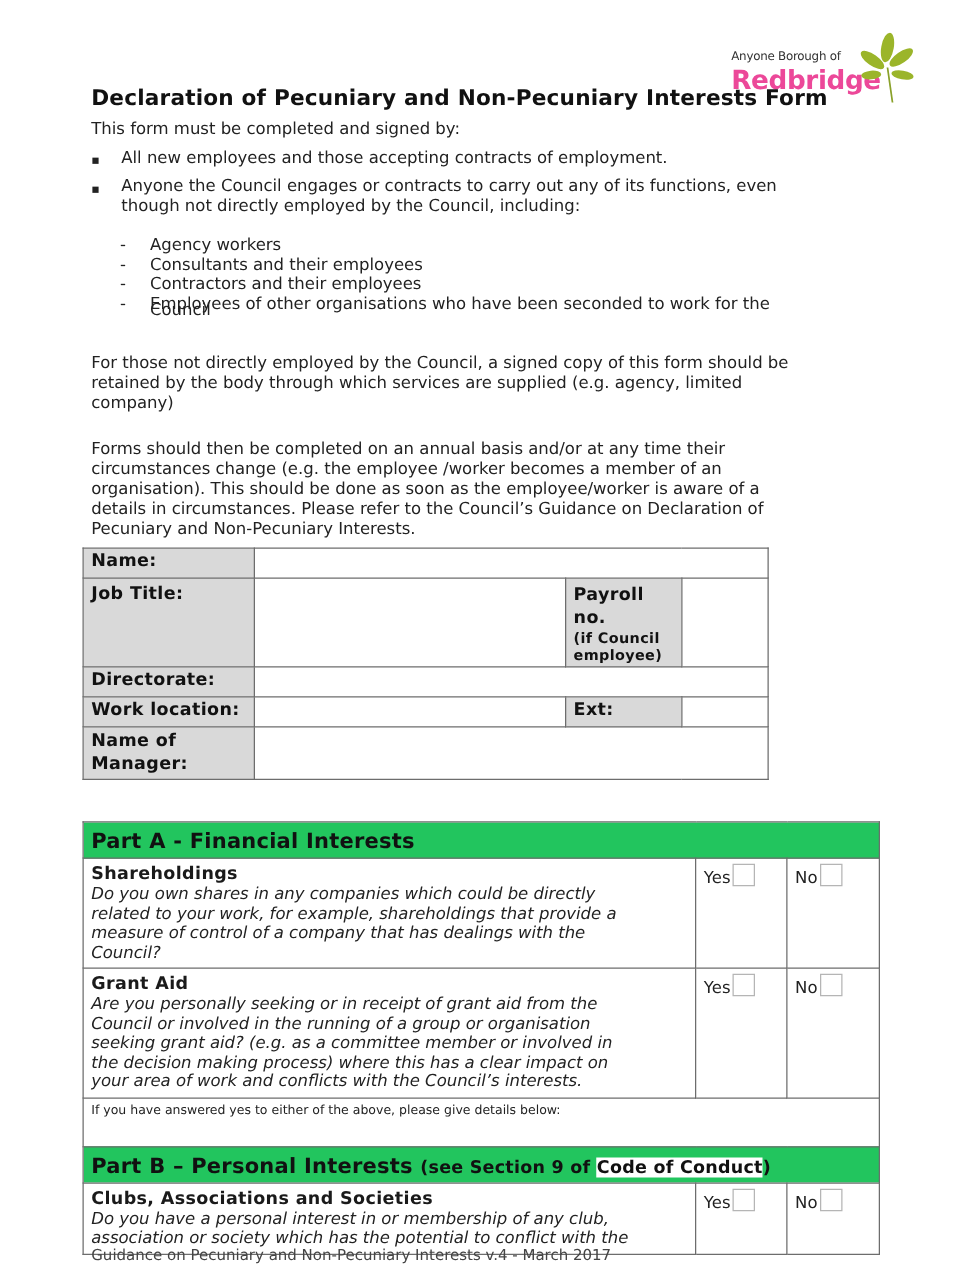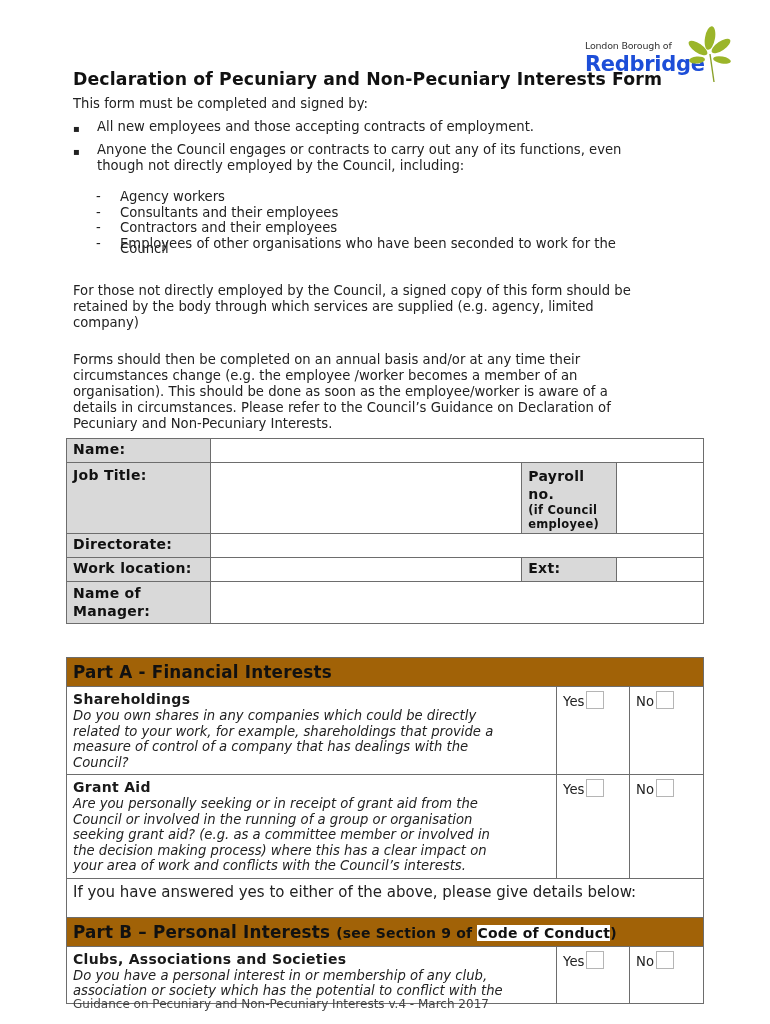--- a/index.html
+++ b/index.html
@@ -1,51 +1,51 @@
 <!DOCTYPE html>
 <html><head>
 <meta charset="utf-8">
 <style>
   html, body { margin: 0; padding: 0; background: #ffffff; }
   body { width: 770px; height: 1024px; position: relative; overflow: hidden;
          font-family: "DejaVu Sans", sans-serif; color: #1a1a1a; }
   .abs { position: absolute; }
   .logo { left: 585px; top: 26px; width: 145px; height: 60px; }
   .logo-small { position: absolute; left: 0; top: 14px; font-size: 9.5px; color: #333; white-space: nowrap; letter-spacing: -0.2px; }
-  .logo-big { position: absolute; left: 0; top: 26px; font-size: 21px; font-weight: bold; color: #1d4ed8; letter-spacing: -0.3px; }
+  .logo-big { position: absolute; left: 0; top: 26px; font-size: 21px; font-weight: bold; color: #ec4899; letter-spacing: -0.3px; }
   .leaf { position: absolute; left: 103px; top: 0px; }
   .title { left: 73px; top: 69px; font-size: 17.3px; font-weight: bold; color: #111; white-space: nowrap; letter-spacing: 0.15px; }
   .p { font-size: 13.2px; line-height: 16.1px; color: #222; }
   .intro { left: 73px; top: 96px; }
   .bullet { left: 73px; width: 610px; }
   .bullet .mark { position: absolute; left: 0; top: 0; font-size: 10px; }
   .bullet .txt { position: absolute; left: 24px; }
   .dash { left: 96px; width: 590px; }
   .dash .mark { position: absolute; left: 0; }
   .dash .txt { position: absolute; left: 24px; width: 560px; }
   table.form { position: absolute; border-collapse: collapse; font-size: 13.2px; }
   table.form td { border: 1px solid #6d6d6d; padding: 0; vertical-align: top; }
   .lbl { background: #d9d9d9; font-weight: bold; color: #111; padding: 2px 6px !important; font-size: 14px; letter-spacing: 0.3px; }
   .input { background: #fff; }
   .small-bold { font-size: 11.5px; font-weight: bold; line-height: 14px; display: block; }
-  .part { background: #a16207; font-weight: bold; font-size: 16.8px; padding: 4px 6px !important; color: #111; letter-spacing: 0.2px; }
+  .part { background: #22c55e; font-weight: bold; font-size: 16.8px; padding: 4px 6px !important; color: #111; letter-spacing: 0.2px; }
   .part .sub { font-size: 14px; }
   .part .hl { background: #fff; }
   .qhead { font-weight: bold; font-size: 14px; display: block; letter-spacing: 0.3px; line-height: 17px; }
   .qtext { font-style: italic; font-size: 13.2px; line-height: 15.5px; display: block; color: #222; }
   .cell-q { padding: 4px 6px !important; }
   .yn { padding: 4px 6px !important; font-size: 13.2px; color: #222; white-space: nowrap; }
   .cb { display: inline-block; width: 16px; height: 16px; border: 1px solid #b5b5b5; vertical-align: -3px; margin-left: 2px; background: #fff; }
   .footer { left: 73px; top: 997px; font-size: 12px; color: #444; white-space: nowrap; }
 </style>
 </head>
 <body>
 
 <div class="abs logo">
-  <span class="logo-small">London Borough of</span>
+  <span class="logo-small">Anyone Borough of</span>
   <span class="logo-big">Redbridge</span>
   <svg class="leaf" width="44" height="58" viewBox="0 0 44 58">
     <g fill="#9bb52a">
       <ellipse cx="22" cy="12" rx="5" ry="12" transform="rotate(10 22 12)"></ellipse>
       <ellipse cx="33" cy="20" rx="4.5" ry="11" transform="rotate(55 33 20)"></ellipse>
       <ellipse cx="10" cy="22" rx="4.5" ry="11" transform="rotate(-55 10 22)"></ellipse>
       <ellipse cx="34" cy="34" rx="3.5" ry="9" transform="rotate(100 34 34)"></ellipse>
       <ellipse cx="9" cy="34" rx="3.5" ry="8" transform="rotate(-95 9 34)"></ellipse>
     </g>
     <path d="M22 28 L26 56" stroke="#8aa12a" stroke-width="1.4" fill="none"></path>
@@ -85,21 +85,21 @@
 </div>
 
 <div class="abs p" style="left:73px;top:352px;">
   <div>Forms should then be completed on an annual basis and/or at any time their</div>
   <div>circumstances change (e.g. the employee /worker becomes a member of an</div>
   <div>organisation). This should be done as soon as the employee/worker is aware of a</div>
   <div>details in circumstances. Please refer to the Council’s Guidance on Declaration of</div>
   <div>Pecuniary and Non-Pecuniary Interests.</div>
 </div>
 
-<table class="form" style="left:66px;top:438px;width:638px;">
+<table class="form" style="left:66px;top:438px;width:549px;">
   <colgroup>
     <col style="width:144px">
       <col style="width:312px">
       <col style="width:95px">
       <col style="width:87px">
   </colgroup>
   <tbody>
       <tr style="height:24px;">
     <td class="lbl">Name:</td>
     <td class="input" colspan="3"></td>
@@ -170,21 +170,21 @@
       <span class="qtext">your area of work and conflicts with the Council’s interests.</span>
     </td>
     <td class="yn">
       <span>Yes</span><span class="cb"></span>
     </td>
     <td class="yn">
       <span>No</span><span class="cb"></span>
     </td>
   </tr>
   <tr style="height:39px;">
-    <td colspan="3" class="cell-q" style="font-size:15px;color:#222;">
+    <td colspan="3" class="cell-q" style="font-size:10px;color:#222;">
       <span>If you have answered yes to either of the above, please give details below:</span>
     </td>
   </tr>
   <tr style="height:27px;">
     <td class="part" colspan="3">
       <span>Part B – Personal Interests</span>
       <span class="sub"><span>(see Section 9 of </span><span class="hl">Code of Conduct</span><span>)</span></span>
     </td>
   </tr>
   <tr style="height:50px;">

